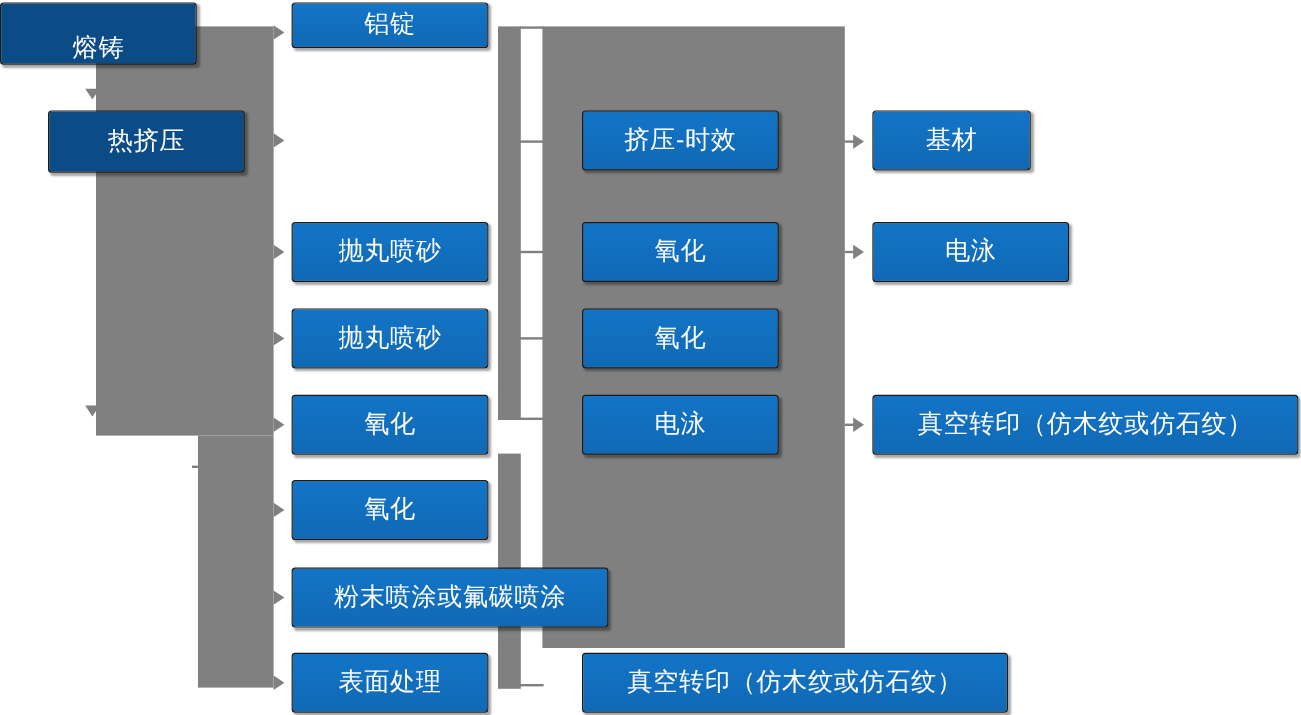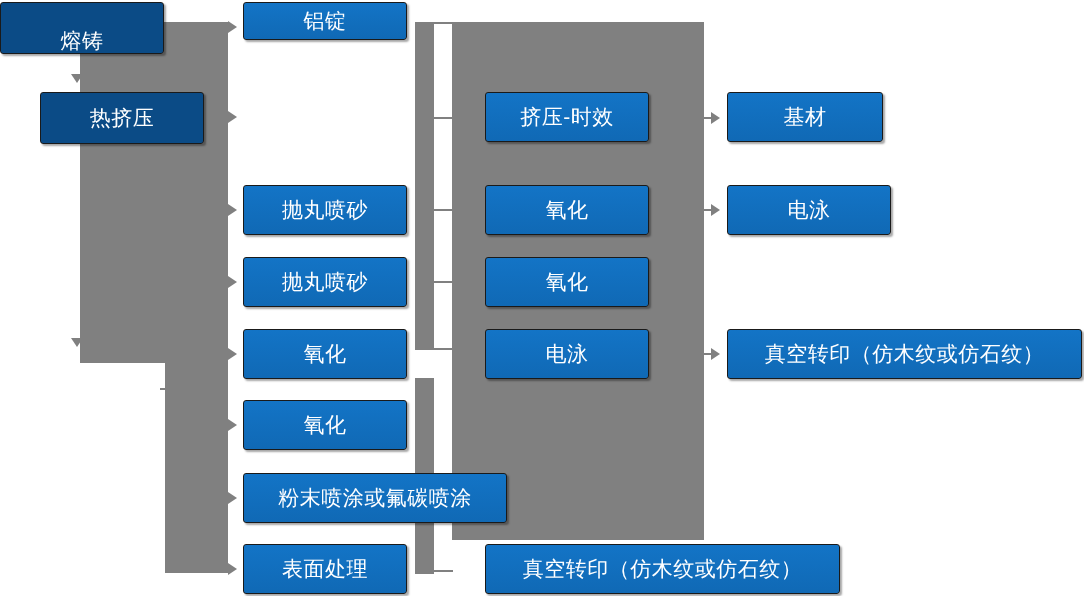--- a/index.html
+++ b/index.html
@@ -181,21 +181,21 @@
   <div class="node light" style="left:485px; top:257px; width:164px; height:50px;">
     <span class="nodetext">氧化</span>
   </div>
   <div class="node light" style="left:485px; top:329px; width:164px; height:50px;">
     <span class="nodetext">电泳</span>
   </div>
   <div class="node light" style="left:485px; top:544px; width:355px; height:50px;">
     <span class="nodetext">真空转印（仿木纹或仿石纹）</span>
   </div>
 
-  <div class="node light" style="left:727px; top:92px; width:156px; height:50px;">
+  <div class="node light" style="left:727px; top:92px; width:132px; height:50px;">
     <span class="nodetext">基材</span>
   </div>
   <div class="node light" style="left:727px; top:185px; width:164px; height:50px;">
     <span class="nodetext">电泳</span>
   </div>
   <div class="node light" style="left:727px; top:329px; width:355px; height:50px;">
     <span class="nodetext">真空转印（仿木纹或仿石纹）</span>
   </div>
 
 </div>

